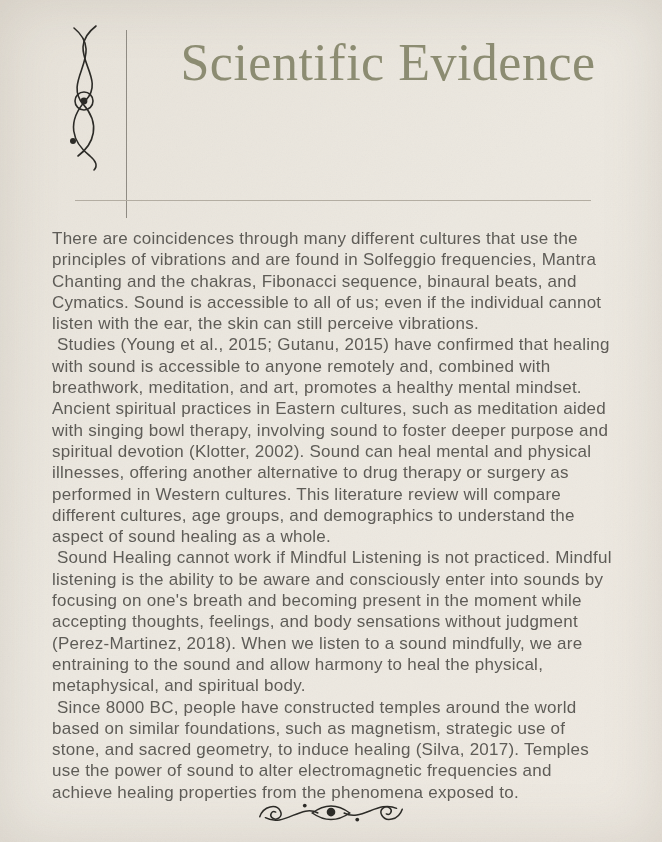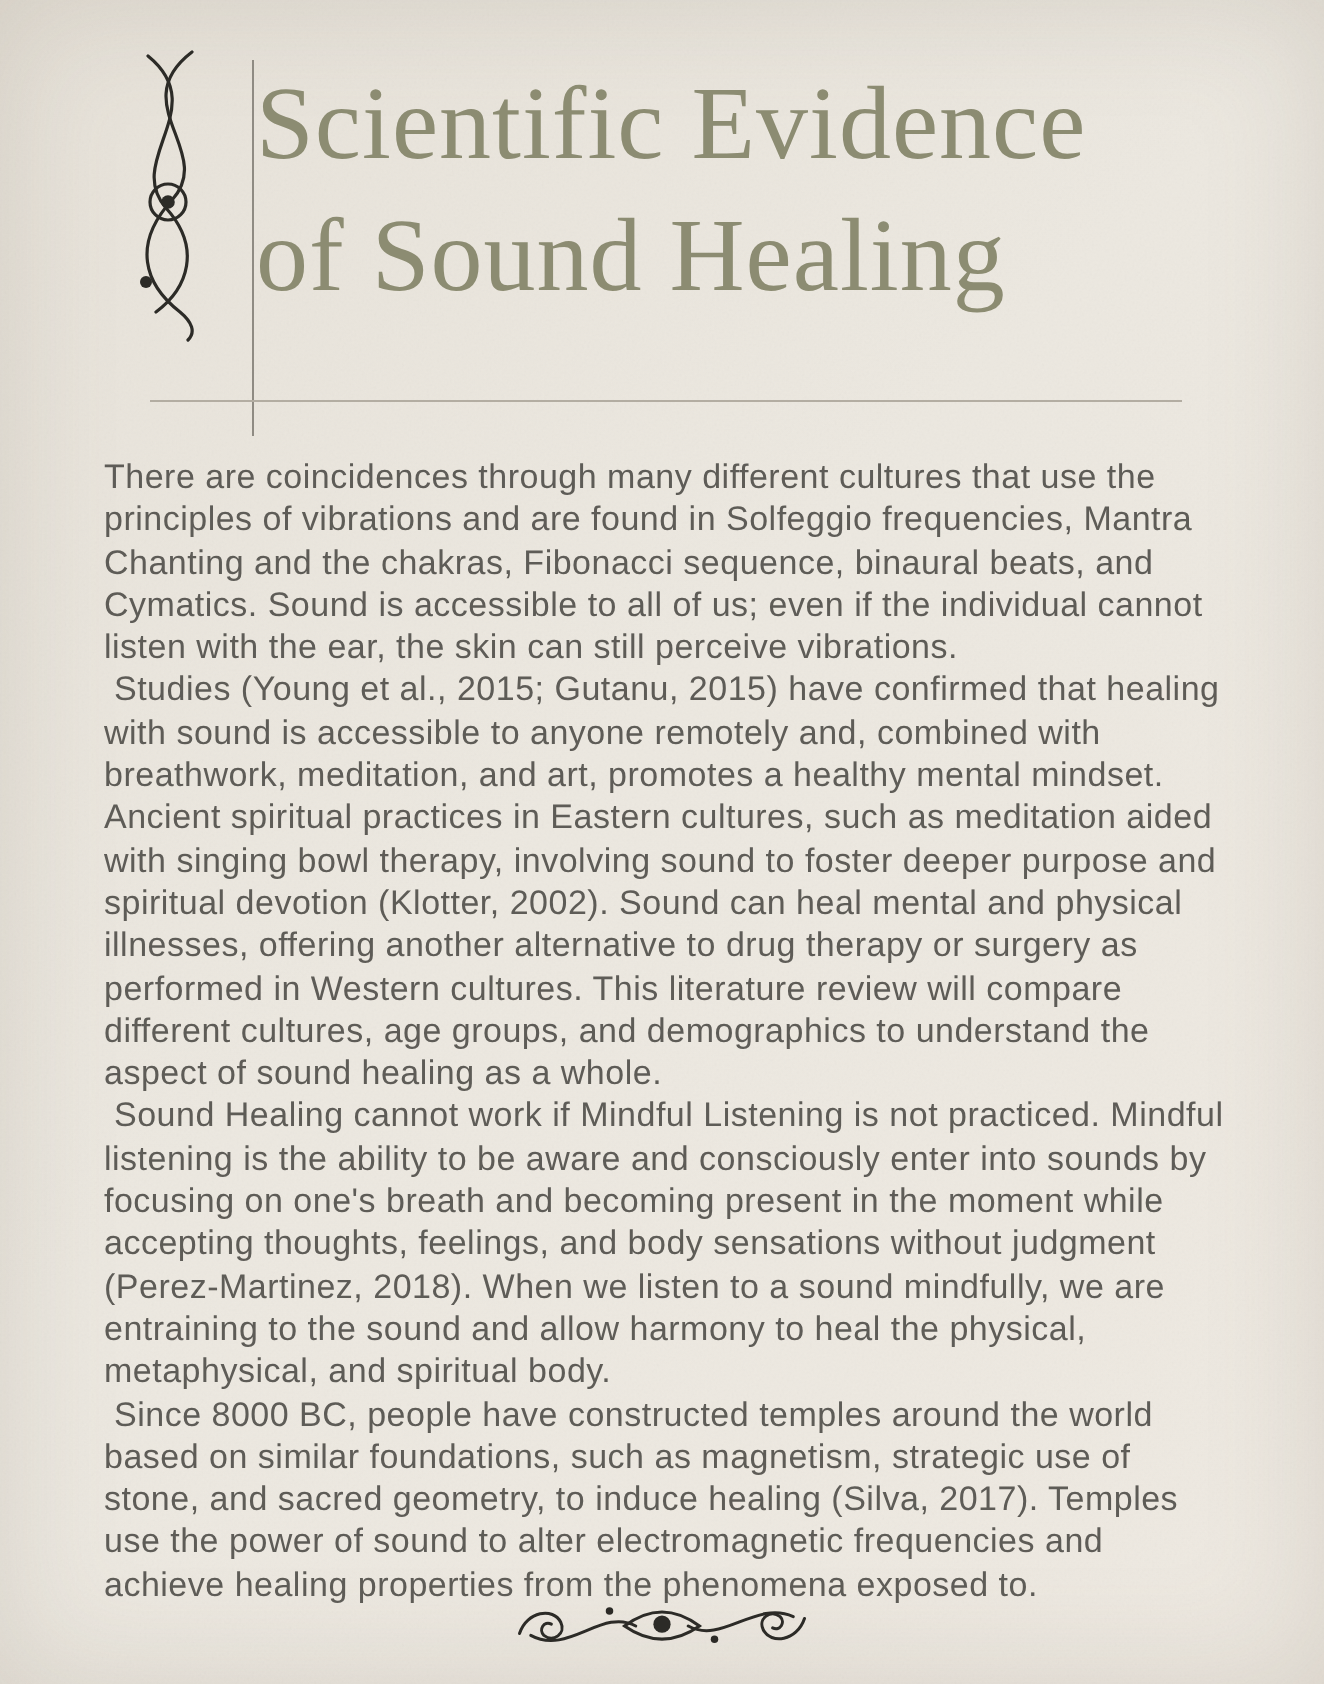--- a/index.html
+++ b/index.html
@@ -38,20 +38,21 @@
     width: 1px;
     height: 188px;
     background: #8f8b83;
   }
   .title {
     position: absolute;
     left: 128px;
     right: 14px;
     top: 30px;
     margin: 0;
+    text-align: center;
     font-family: "Liberation Serif", "DejaVu Serif", serif;
     font-weight: 400;
     font-size: 52px;
     line-height: 66px;
     color: #8c8c72;
     letter-spacing: 0.5px;
   }
   .title-rule {
     position: absolute;
     left: 75px;
@@ -103,21 +104,20 @@
     <path class="ink" d="M18 6 C 50 32, 6 58, 27 82 C 45 102, 38 122, 22 134"></path>
     <circle class="ink" cx="28" cy="79" r="9" stroke-width="1.4"></circle>
     <circle class="ink-fill" cx="28" cy="79" r="3.4"></circle>
     <circle class="ink-fill" cx="17" cy="119" r="3"></circle>
   </svg>
 
   <div class="vline"></div>
 
   <h1 class="title">
     <span>Scientific Evidence</span><br>
-    <span>of Sound Healing</span>
   </h1>
 
   <div class="title-rule"></div>
 
   <main class="body-text">
     <p>There are coincidences through many different cultures that use the principles of vibrations and are found in Solfeggio frequencies, Mantra Chanting and the chakras, Fibonacci sequence, binaural beats, and Cymatics. Sound is accessible to all of us; even if the individual cannot listen with the ear, the skin can still perceive vibrations.</p>
     <p>Studies (Young et al., 2015; Gutanu, 2015) have confirmed that healing with sound is accessible to anyone remotely and, combined with breathwork, meditation, and art, promotes a healthy mental mindset. Ancient spiritual practices in Eastern cultures, such as meditation aided with singing bowl therapy, involving sound to foster deeper purpose and spiritual devotion (Klotter, 2002). Sound can heal mental and physical illnesses, offering another alternative to drug therapy or surgery as performed in Western cultures. This literature review will compare different cultures, age groups, and demographics to understand the aspect of sound healing as a whole.</p>
     <p>Sound Healing cannot work if Mindful Listening is not practiced. Mindful listening is the ability to be aware and consciously enter into sounds by focusing on one's breath and becoming present in the moment while accepting thoughts, feelings, and body sensations without judgment (Perez-Martinez, 2018). When we listen to a sound mindfully, we are entraining to the sound and allow harmony to heal the physical, metaphysical, and spiritual body.</p>
     <p>Since 8000 BC, people have constructed temples around the world based on similar foundations, such as magnetism, strategic use of stone, and sacred geometry, to induce healing (Silva, 2017). Temples use the power of sound to alter electromagnetic frequencies and achieve healing properties from the phenomena exposed to.</p>
   </main>

